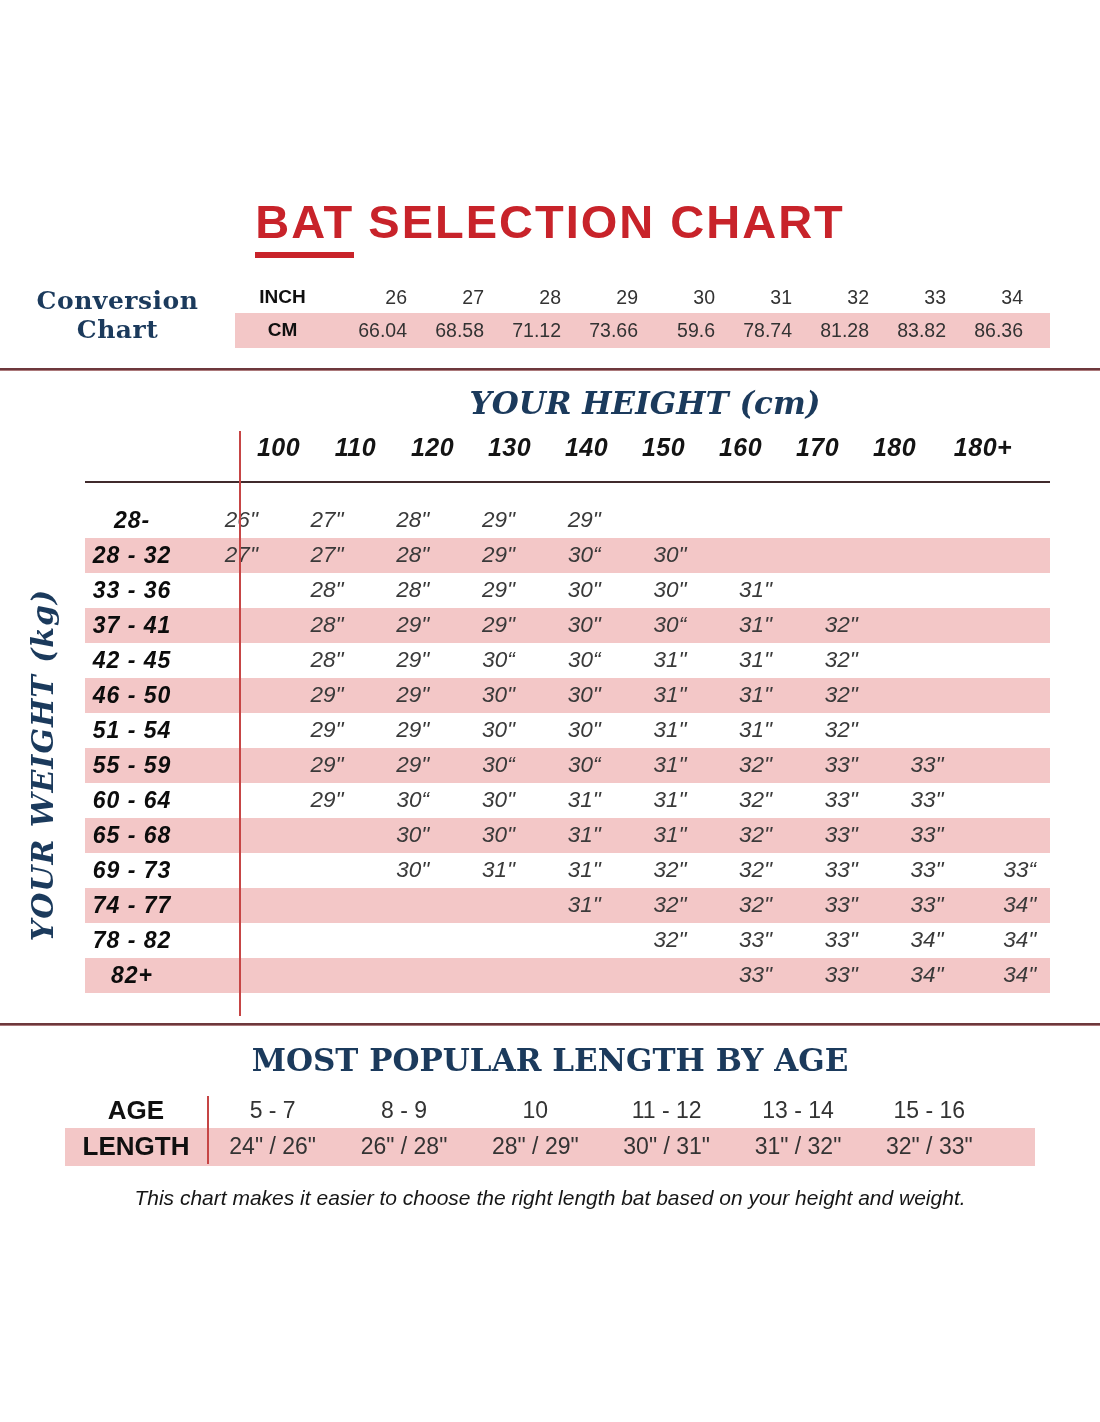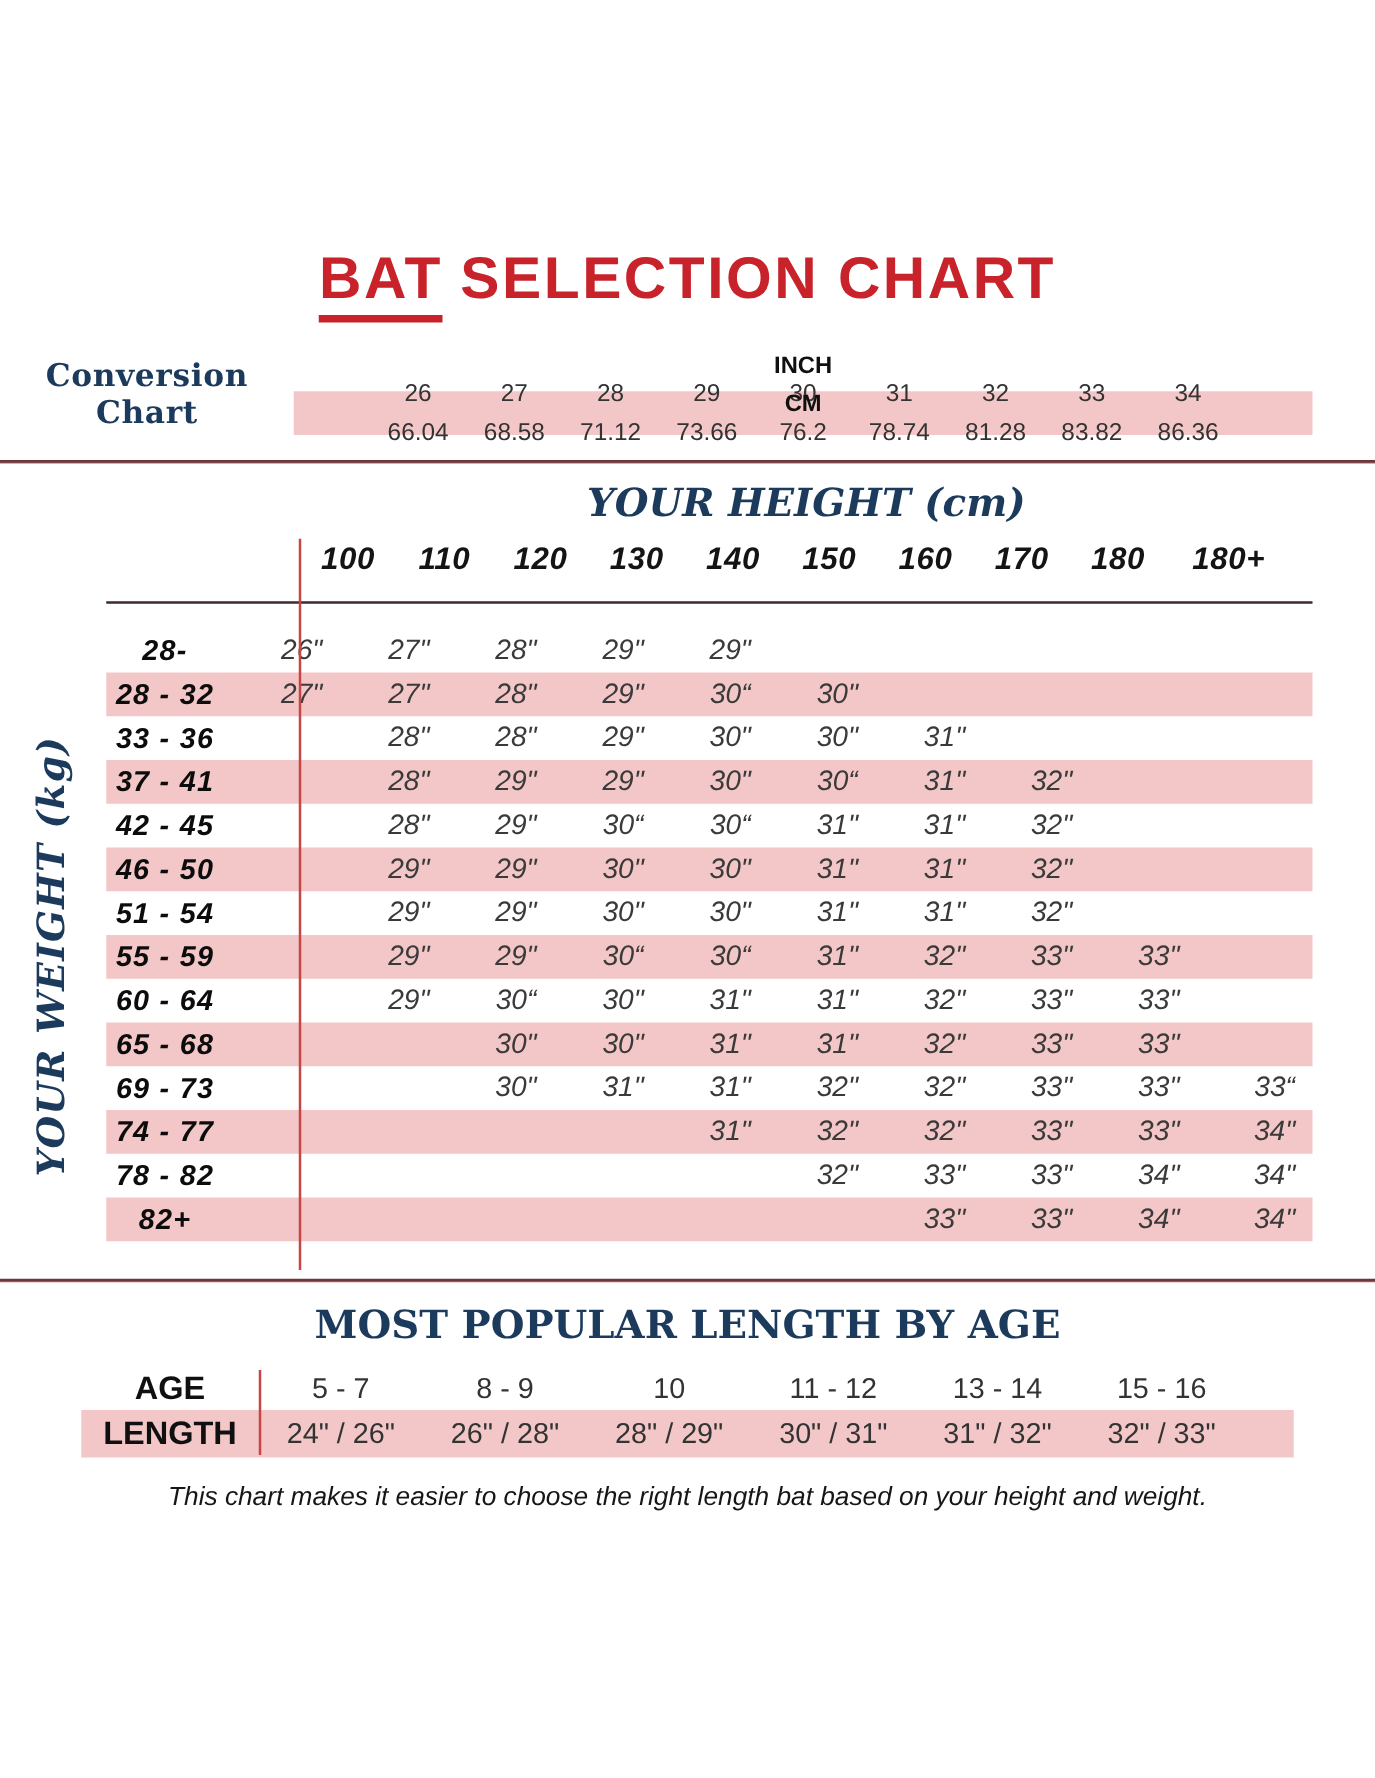--- a/index.html
+++ b/index.html
@@ -27,24 +27,24 @@
   }
   .t2 .bat{display:inline-block;border-bottom:6px solid var(--red);padding-bottom:4px;}
   .t2 .rest{margin-left:14px;}
   
   .conv{display:flex;margin-top:24px;align-items:center;}
   .conv-label{
     width:235px;text-align:center;font-family:"DejaVu Serif",serif;font-weight:bold;
     color:var(--navy);font-size:25px;letter-spacing:0.5px;
   }
   .conv-table{width:815px;}
-  .conv-row{display:flex;width:815px;height:31px;align-items:center;flex-direction:column;}
+  .conv-row{display:flex;width:815px;height:31px;align-items:center;}
   .conv-row.pink{background:var(--pink);height:35px;}
   .conv-rowlabel{width:95px;text-align:center;font-weight:bold;font-size:19px;color:#101010;}
-  .conv-cell{width:77px;text-align:center;font-size:19.5px;color:#333;}
+  .conv-cell{width:77px;text-align:right;font-size:19.5px;color:#333;}
   
   .divider{height:3px;background:linear-gradient(to bottom,var(--line-maroon) 60%,#d8a8a8);}
   .divider.top{margin-top:20px;}
   .divider.mid{margin-top:30px;}
   
   .chart{position:relative;font-style:italic;}
   .chart-title{
     margin:14px 0 0 240px;width:810px;text-align:center;
     font-family:"DejaVu Serif",serif;font-weight:bold;font-size:31px;color:var(--navy);
   }
@@ -105,21 +105,21 @@
           <div class="conv-cell">34</div>
         </div>
     </div>
     <div class="conv-row pink">
       <div class="conv-rowlabel">CM</div>
       <div style="display:flex">
           <div class="conv-cell">66.04</div>
           <div class="conv-cell">68.58</div>
           <div class="conv-cell">71.12</div>
           <div class="conv-cell">73.66</div>
-          <div class="conv-cell">76.2</div>
+          <div class="conv-cell">59.6</div>
           <div class="conv-cell">78.74</div>
           <div class="conv-cell">81.28</div>
           <div class="conv-cell">83.82</div>
           <div class="conv-cell">86.36</div>
         </div>
     </div>
   </div>
 </div>
 
 <div class="divider top"></div>

